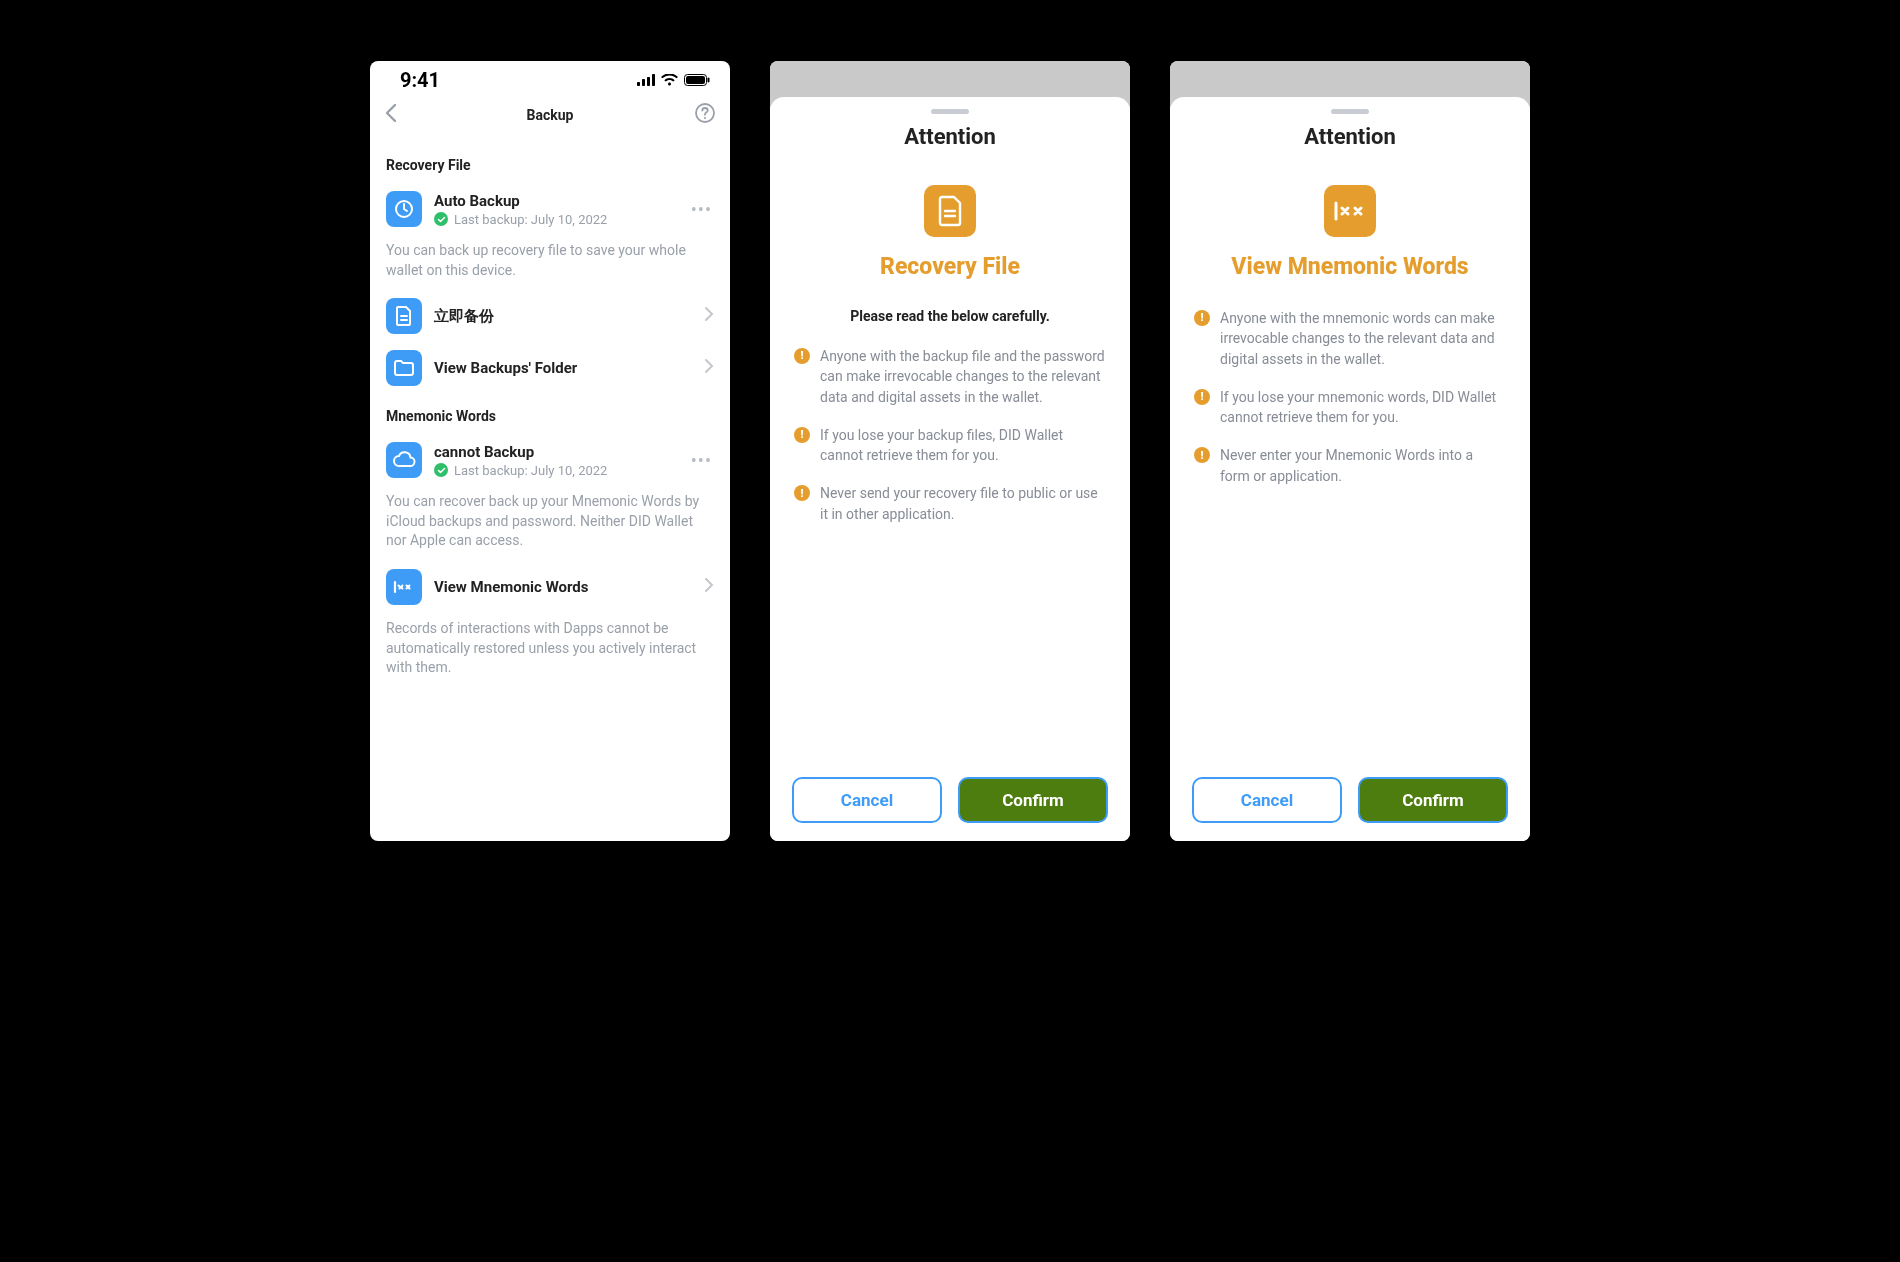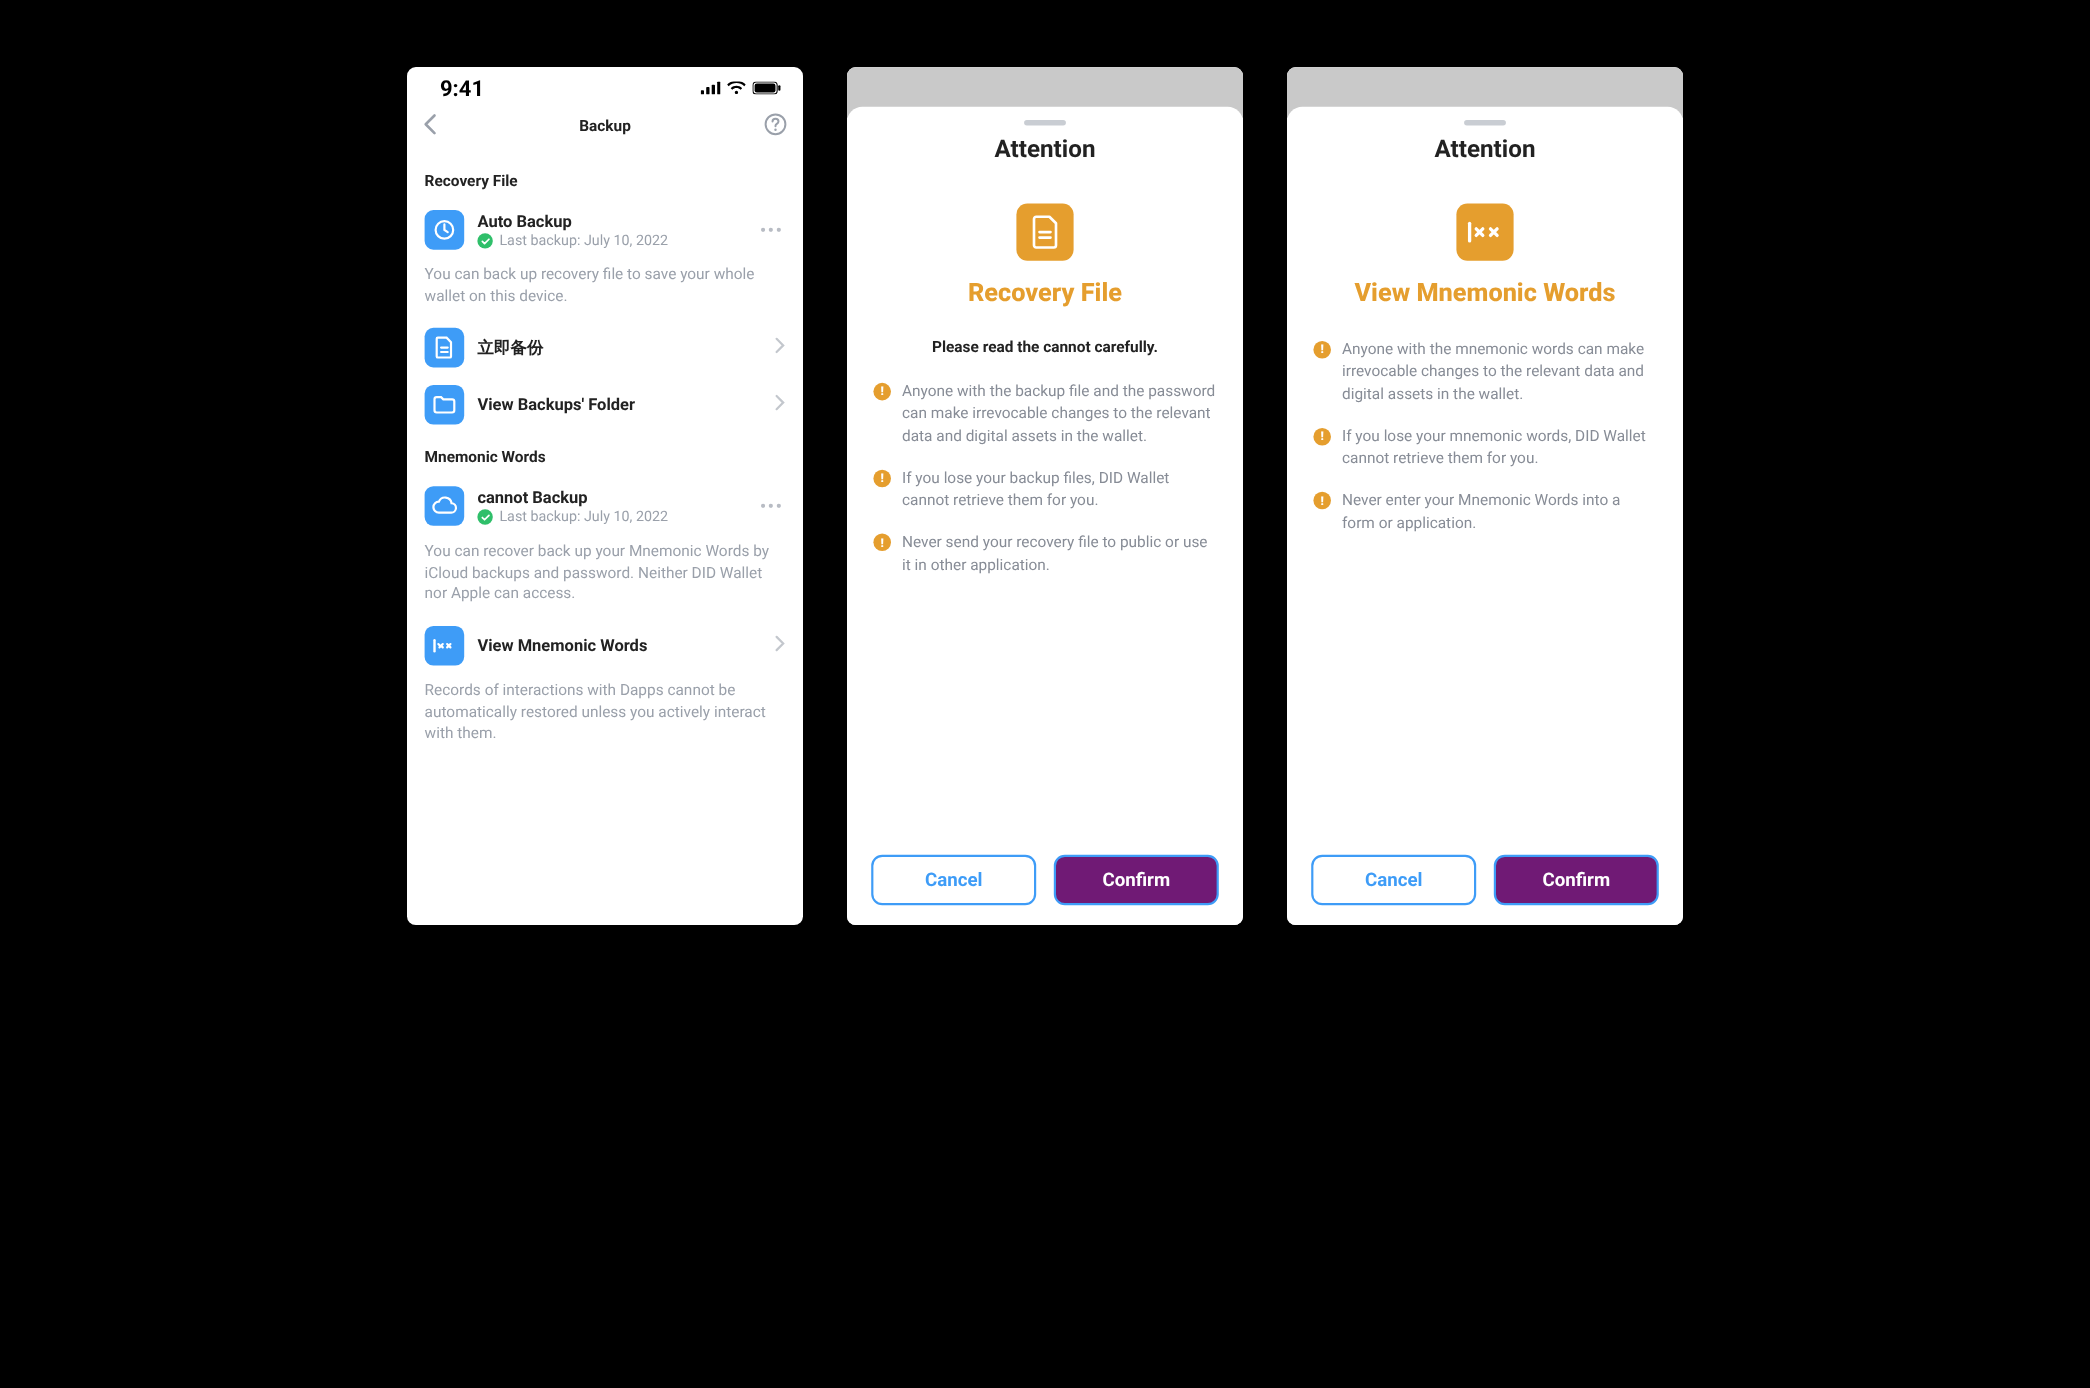--- a/index.html
+++ b/index.html
@@ -133,21 +133,21 @@
   }
   .btn {
     flex: 1; height: 46px; border-radius: 10px;
     display: flex; align-items: center; justify-content: center;
     font-size: 17px; font-weight: 700;
   }
   .btn-outline {
     border: 2px solid #3e9cf7; color: #3e9cf7; background: #fff;
   }
   .btn-solid {
-    background: #701a75; color: #fff; border: 2px solid #3e9cf7;
+    background: #4d7c0f; color: #fff; border: 2px solid #3e9cf7;
   }
 </style>
 </head>
 <body>
 
 <div class="phones">
 
   <div class="phone">
     <div class="statusbar">
       <span>9:41</span>
@@ -295,21 +295,21 @@
     <div class="sheet">
       <div class="grabber"></div>
       <div class="sheet-title">Attention</div>
       <div class="big-icon">
         <svg width="28" height="32" viewBox="0 0 28 32">
             <path d="M6 2h12l6 6v20a2 2 0 0 1-2 2H6a2 2 0 0 1-2-2V4a2 2 0 0 1 2-2z" stroke="#fff" stroke-width="2.4" fill="none" stroke-linejoin="round"></path>
             <path d="M9 16h10M9 21h10" stroke="#fff" stroke-width="2.4" stroke-linecap="round"></path>
           </svg>
       </div>
       <div class="big-heading">Recovery File</div>
-      <div class="sheet-instr">Please read the cannot carefully.</div>
+      <div class="sheet-instr">Please read the below carefully.</div>
       <div class="warn-list">
         <div class="warn-item">
           <span class="warn-icon">!</span>
           <span>Anyone with the backup file and the password can make irrevocable changes to the relevant data and digital assets in the wallet.</span>
         </div>
         <div class="warn-item">
           <span class="warn-icon">!</span>
           <span>If you lose your backup files, DID Wallet cannot retrieve them for you.</span>
         </div>
         <div class="warn-item">

